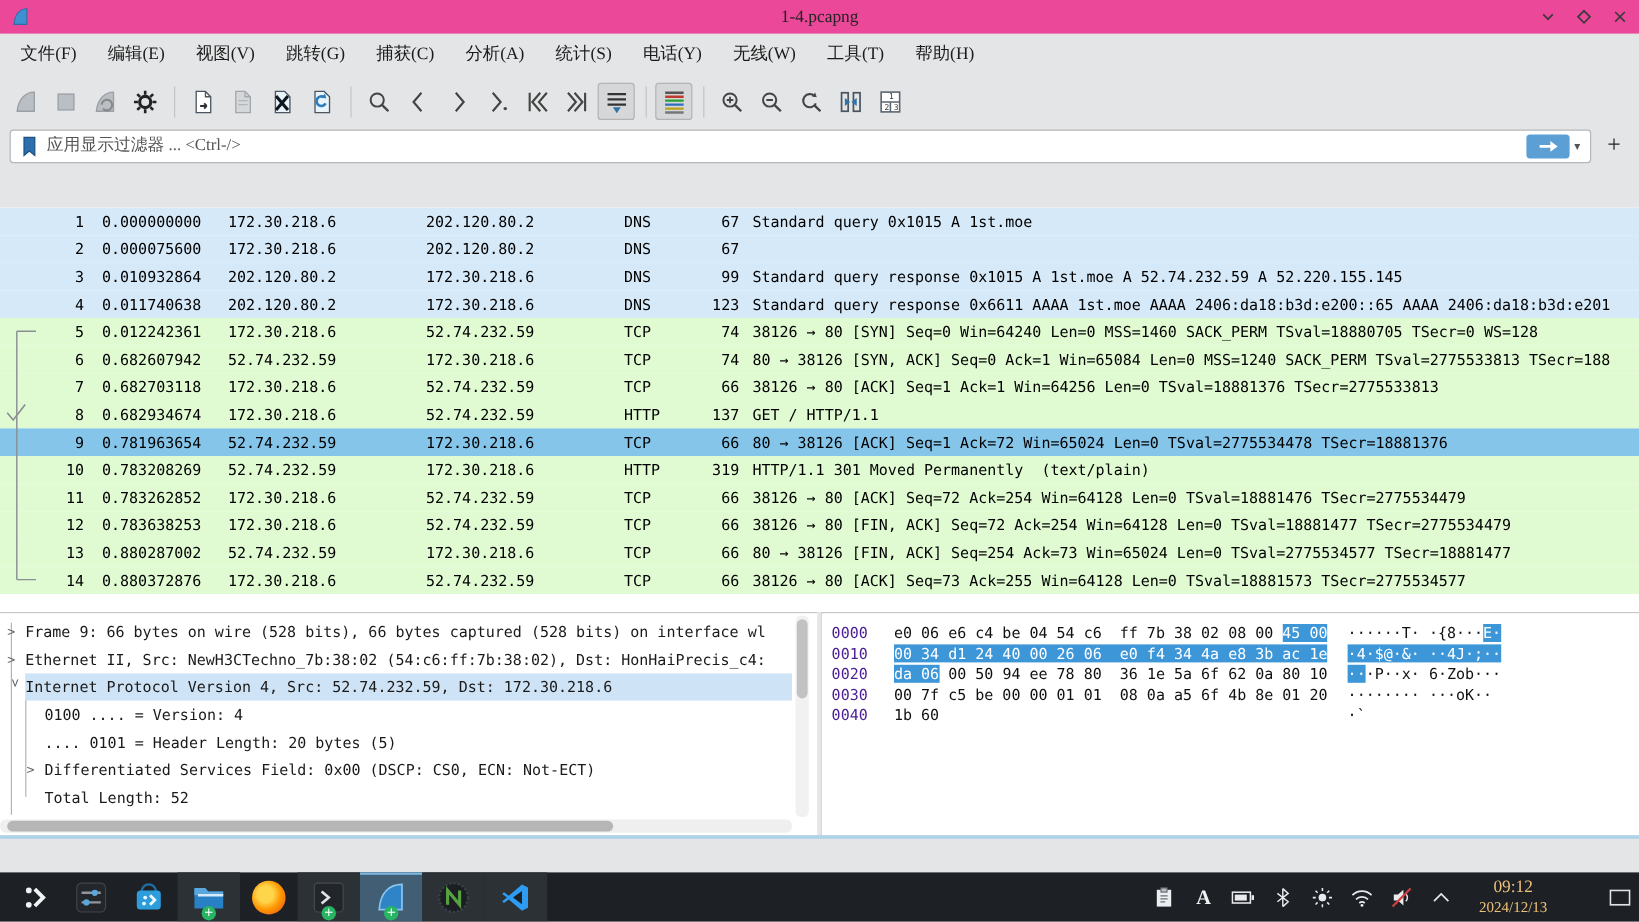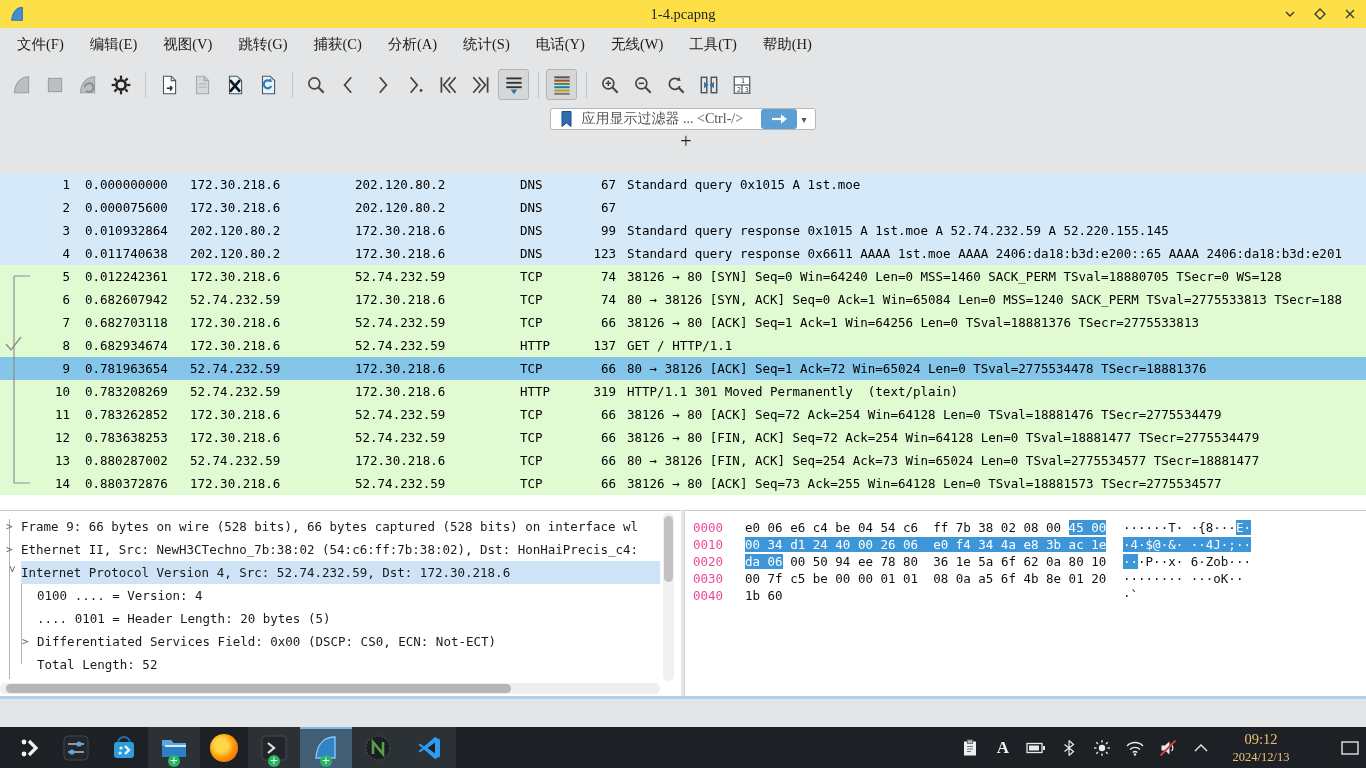--- a/index.html
+++ b/index.html
@@ -1,33 +1,33 @@
 <!DOCTYPE html>
 <html style="--row-dns: #d6e9f8; --row-stream: #e0fbd2; --row-selected: #85c5ea; --detail-selected: #cfe3f6; --hex-highlight: #3d96d8; --clock-color: #eec07a; --taskbar-bg: #1d2125; --accent-blue: #2f74a8;"><head>
 <meta charset="utf-8">
 <style>
   html,body{margin:0;padding:0;background:#444;}
   #screen{position:relative;width:1366px;height:768px;overflow:hidden;background:#e4e5e6;
     font-family:"Liberation Serif","DejaVu Serif",serif;color:#1a1a1a;}
   .abs{position:absolute;}
   
-  #titlebar{left:0;top:0;width:1366px;height:28px;background:#fde047;display:flex;align-items:center;}
+  #titlebar{left:0;top:0;width:1366px;height:28px;background:#ec4899;display:flex;align-items:center;}
   #title-text{position:absolute;left:0;right:0;text-align:center;font-size:14.5px;color:#222;}
   #win-controls{position:absolute;right:8px;top:0;height:28px;display:flex;align-items:center;gap:14px;}
   .wc{width:16px;height:16px;display:flex;align-items:center;justify-content:center;}
   
   #menubar{left:0;top:28px;width:1366px;height:33px;display:flex;align-items:center;padding-left:4px;box-sizing:border-box;}
   .menu-item{padding:3px 13px;font-size:14.5px;color:#1b1b1b;}
   
   #toolbar{left:0;top:61px;width:1366px;height:47px;display:flex;align-items:center;padding-left:6px;box-sizing:border-box;}
   .tbtn{width:31px;height:31px;display:flex;align-items:center;justify-content:center;border-radius:3px;margin-right:2px;flex:none;}
   .tbtn.toggled{background:#d6d7d8;border:1px solid #b2b3b5;box-sizing:border-box;}
   .tsep{width:1px;height:26px;background:#c3c4c6;margin:0 7px;flex:none;}
   
-  #filterbar{left:0;top:108px;width:1366px;height:39px;display:flex;align-items:center;padding:0 8px;box-sizing:border-box;flex-direction:column;}
+  #filterbar{left:0;top:108px;width:1366px;height:39px;display:flex;align-items:flex-start;padding:0 8px;box-sizing:border-box;}
   #filter-input-wrap{flex:1;height:26px;background:#fff;border:1px solid #b6b7b9;border-radius:3px;display:flex;align-items:center;padding:0 4px;}
   #filter-input{flex:1;border:none;outline:none;font-size:14px;font-family:"Liberation Serif","DejaVu Serif",serif;color:#444;background:transparent;}
   #filter-input::placeholder{color:#555;opacity:1;}
   #apply-btn{width:36px;height:20px;background:#5b9fd4;border-radius:3px;display:flex;align-items:center;justify-content:center;}
   #filter-caret{font-size:10px;color:#555;margin:0 4px;}
   #add-filter-btn{width:26px;height:26px;display:flex;align-items:center;justify-content:center;font-size:20px;color:#222;margin-left:6px;}
   
   #pheader{left:0;top:147px;width:1366px;height:26px;display:flex;background:linear-gradient(#fcfcfc,#ededee);border-top:1px solid #cfcfcf;border-bottom:1px solid #c6c6c6;box-sizing:border-box;font-size:13.5px;}
   .hcell{border-right:1px solid #d2d2d2;box-sizing:border-box;padding-left:8px;line-height:24px;overflow:hidden;white-space:nowrap;flex:none;}
   .h-no{width:75px;} .h-time{width:112px;} .h-src{width:165px;} .h-dst{width:165px;}
@@ -60,21 +60,21 @@
   .dline.sel .dtext{background:var(--detail-selected);}
   .guide{position:absolute;width:1px;background:#b4b4b4;}
   #dvscroll{position:absolute;left:663px;top:2px;width:11px;height:168px;background:#f1f1f1;border-radius:5px;}
   #dvthumb{position:absolute;left:1px;top:3px;width:9px;height:66px;background:#c2c2c2;border-radius:5px;}
   #dhscroll{position:absolute;left:0px;top:172px;width:660px;height:11px;background:#efefef;border-radius:5px;}
   #dhthumb{position:absolute;left:6px;top:1px;width:505px;height:9px;background:#b6b6b6;border-radius:5px;}
   
   #hexpane{left:684px;top:510px;width:682px;height:186px;background:#fff;border-top:1px solid #c9c9c9;border-left:1px solid #d5d5d5;box-sizing:border-box;overflow:hidden;}
   .hrow{position:relative;height:17px;line-height:17px;font-family:"DejaVu Sans Mono",monospace;font-size:12.5px;white-space:pre;}
   #hex-rows{position:absolute;left:0;top:8px;width:100%;}
-  .hoff{display:inline-block;width:40px;margin-left:8px;color:#ec4899;}
+  .hoff{display:inline-block;width:40px;margin-left:8px;color:#4c1d95;}
   .hbytes{margin-left:12px;color:#111;}
   .hascii{position:absolute;left:438px;top:0;color:#111;}
   .hl{background:var(--hex-highlight);color:#fff;}
   
   #splitline{left:0;top:696px;width:1366px;height:3px;background:#aed2e8;}
   #statusbar{left:0;top:699px;width:1366px;height:28px;background:#eff0f1;border-top:1px solid #c8c8c8;box-sizing:border-box;display:flex;align-items:center;font-size:14px;color:#222;}
   .sb-sep{width:1px;height:20px;background:#c4c4c4;flex:none;}
   #sb-left{display:flex;align-items:center;gap:10px;padding-left:10px;flex:1;min-width:0;}
   #sb-expert{width:15px;height:15px;border-radius:50%;border:2px solid #aab43c;background:#f4f7dd;box-sizing:border-box;}
   #sb-packets{width:326px;padding-left:18px;box-sizing:border-box;flex:none;}

